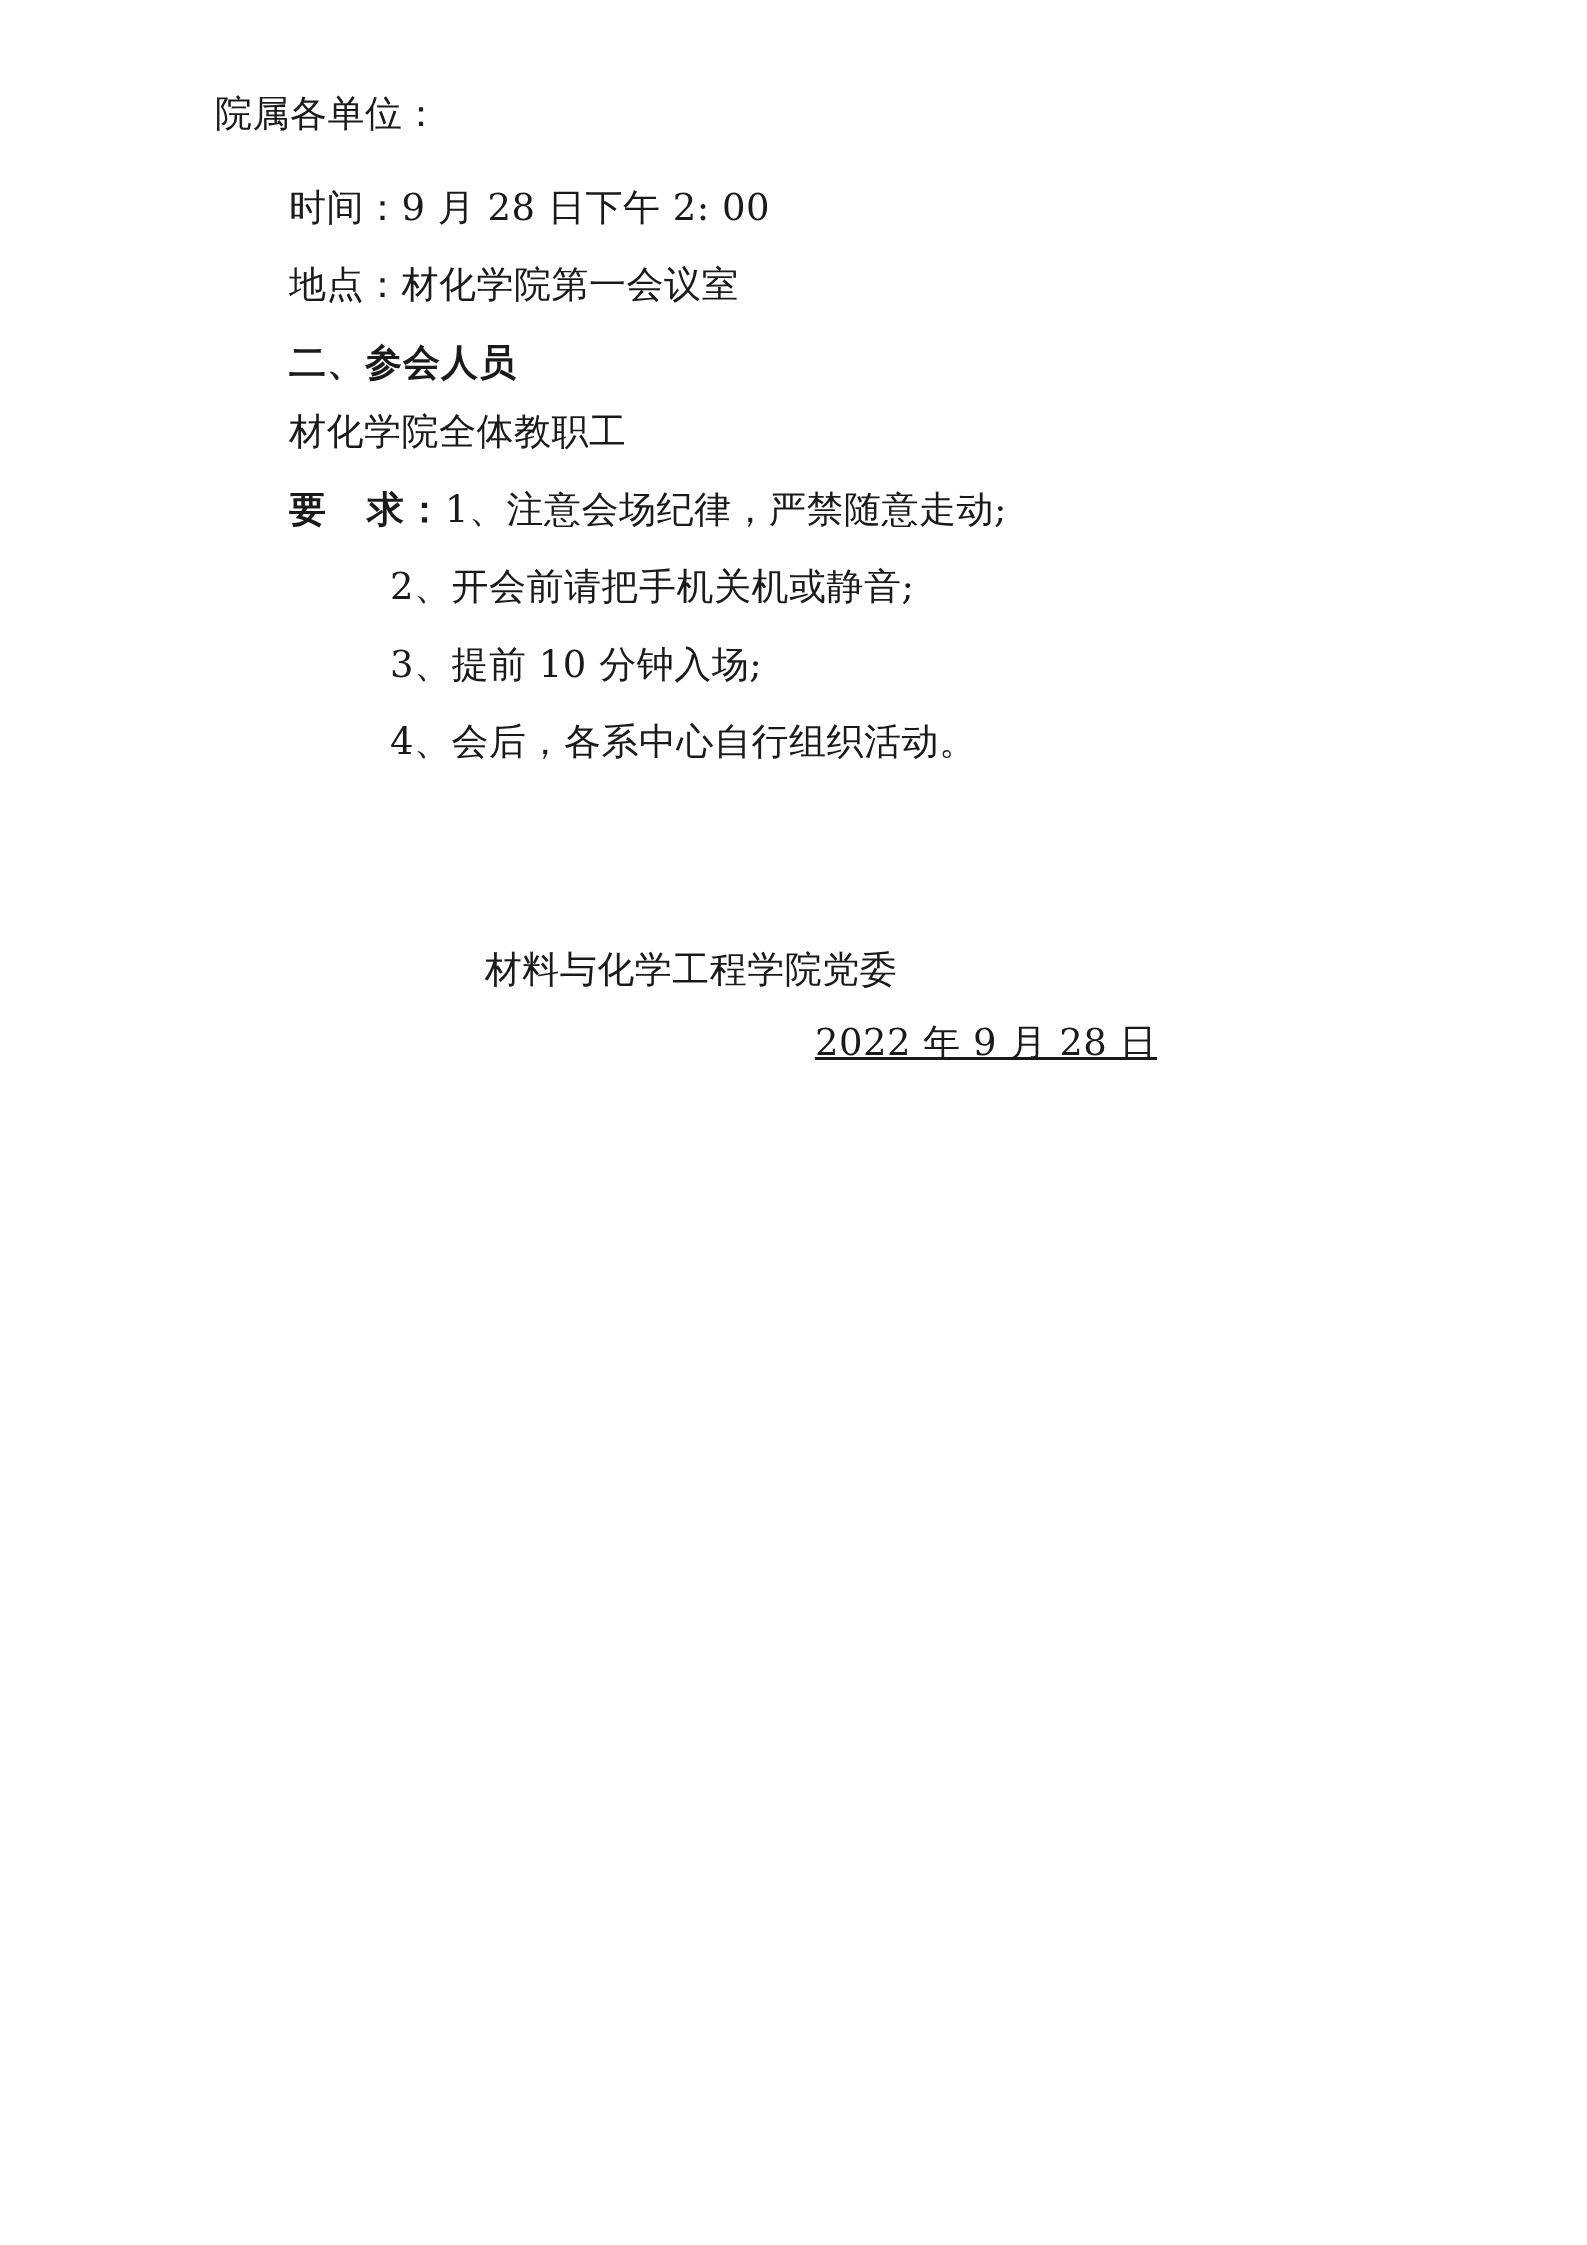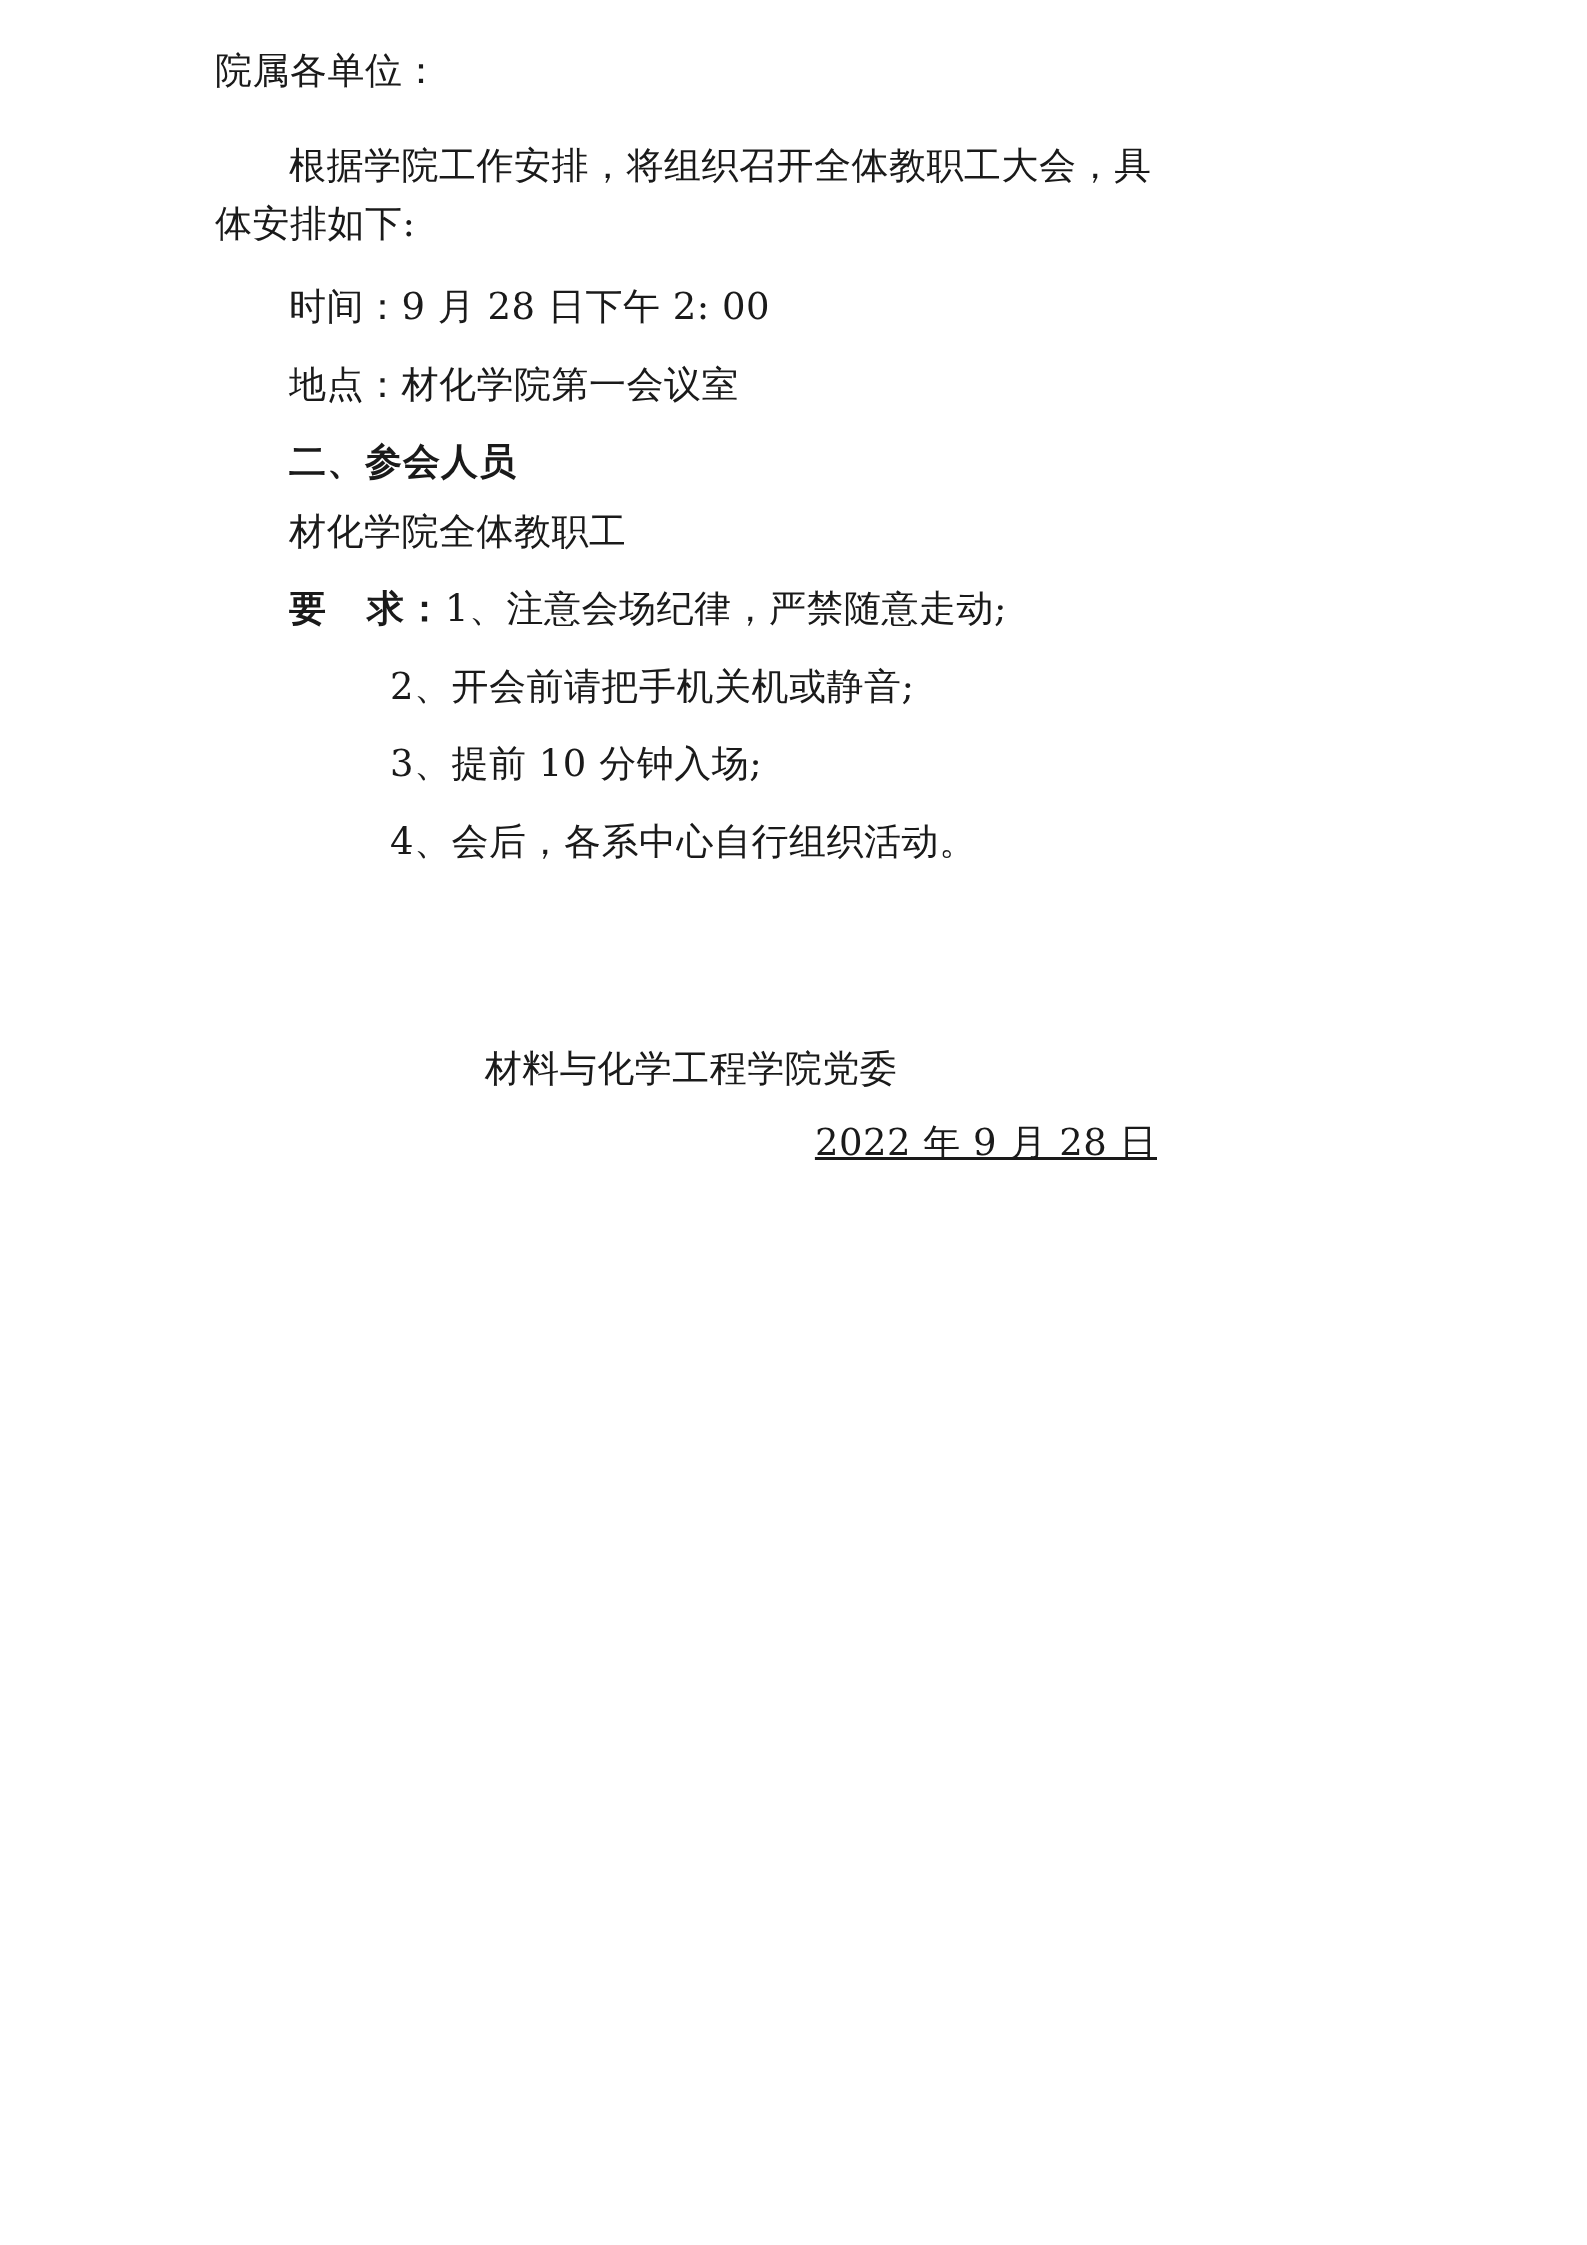--- a/index.html
+++ b/index.html
@@ -12,21 +12,21 @@
     height: 2245px;
     font-family: "DejaVu Serif", "Liberation Serif", serif;
     color: #1a1a1a;
     -webkit-font-smoothing: antialiased;
   }
   .page {
     position: relative;
     width: 1385px;
     height: 2245px;
     box-sizing: border-box;
-    padding: 43px 210px 0 215px;
+    padding: 86px 210px 0 215px;
   }
   .doc-body {
     font-size: 37px;
     line-height: 1.0;
   }
   
   .para {
     font-size: 37px;
     line-height: 1.58;
     margin: 0 0 26px 0;
@@ -98,21 +98,20 @@
   }
 </style>
 </head>
 <body>
 
 <div class="page">
   <div class="doc-body">
 
     <p class="addressee">院属各单位：</p>
 
-    <p class="para para-indent">根据学院工作安排，将组织召开全体教职工大会，具体安排如下:</p>
 
 
     <p class="sub-line">时间：9 月 28 日下午 2: 00</p>
 
     <p class="sub-line">地点：材化学院第一会议室</p>
 
     <p class="heading">二、参会人员</p>
 
     <p class="sub-line">材化学院全体教职工</p>
 

